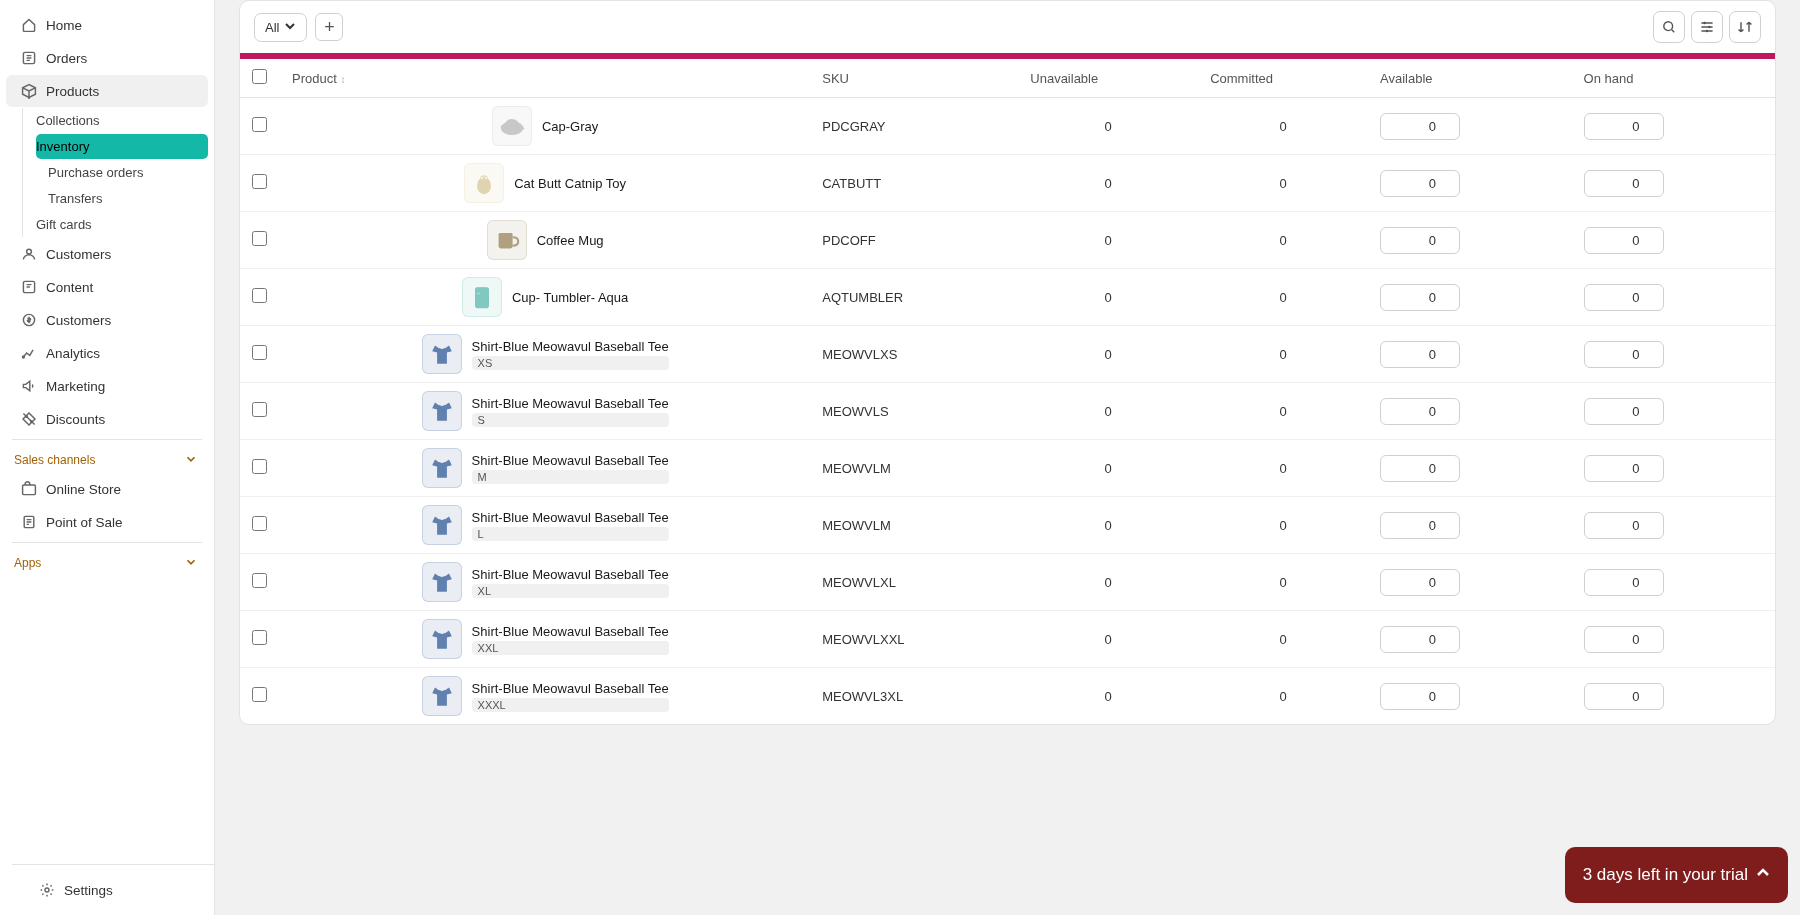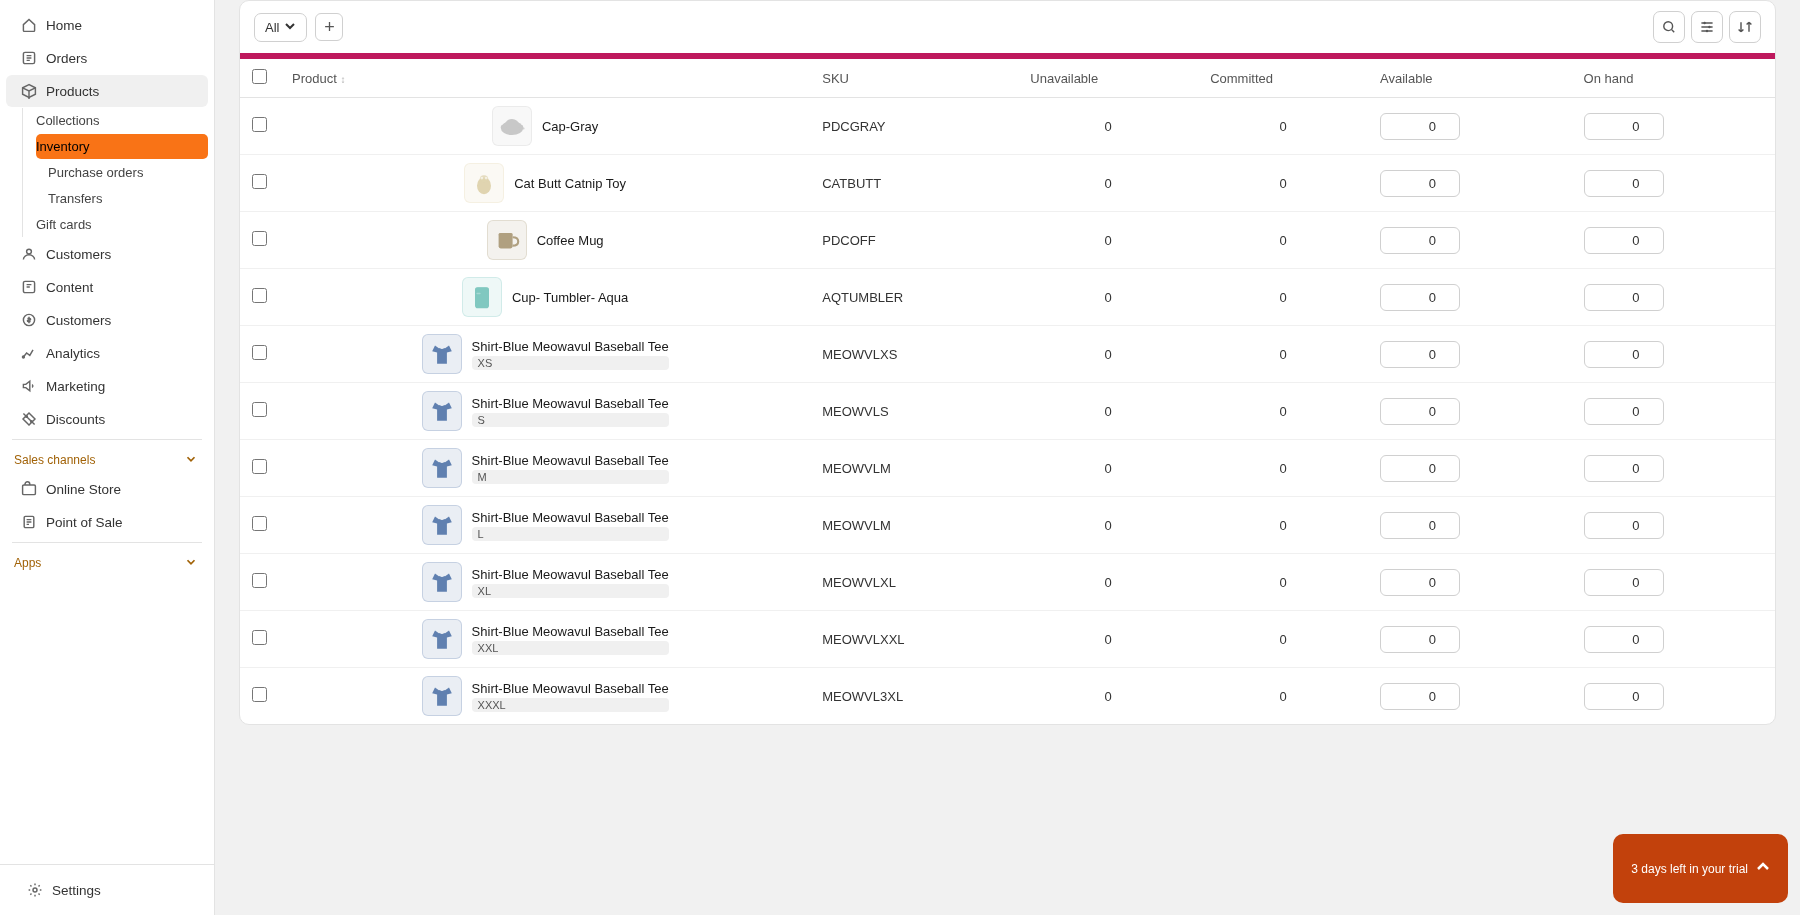--- a/index.html
+++ b/index.html
@@ -35,34 +35,34 @@
     .sidebar-sub-item {
       display: flex;
       align-items: center;
       padding: 5px 14px 5px 0;
       cursor: pointer;
       color: #444;
       font-size: 13px;
       border-radius: 5px;
       margin: 1px 6px 1px 0;
     }
-    .sidebar-sub-item.active { color: #000; font-weight: 500; background: #f97316; }
+    .sidebar-sub-item.active { color: #000; font-weight: 500; background: #14b8a6; }
     .sidebar-section-label {
       font-size: 12px;
       color: #a16207;
       padding: 8px 14px 4px;
       font-weight: 500;
       margin-top: 4px;
       display: flex;
       align-items: center;
       justify-content: space-between;
     }
     .sidebar-section-label .expand-icon { width: 16px; height: 16px; cursor: pointer; }
     .sidebar-divider { height: 1px; background: #e3e3e3; margin: 4px 12px; }
-    .sidebar-footer { padding: 8px 6px; border-top: 1px solid #e3e3e3; }
+    .sidebar-footer { padding: 8px 6px; border-top: 1px solid #e3e3e3; margin-left: 12px; }
 
     
     .main { flex: 1; display: flex; flex-direction: column; overflow: hidden; background: #f1f1f1; }
 
     
     .header {
       background: #f1f1f1;
       padding: 14px 24px;
       display: flex;
       align-items: center;
@@ -166,25 +166,25 @@
       font-size: 13px; text-align: right;
       background: #fff; color: #333;
     }
     .checkbox { width: 15px; height: 15px; cursor: pointer; }
 
     
     .trial-banner {
       position: fixed;
       bottom: 12px;
       right: 12px;
-      background: #c2410c;
+      background: #7f1d1d;
       color: #fff;
-      padding: 26px 18px;
+      padding: 18px 18px;
       border-radius: 10px;
-      font-size: 12px;
+      font-size: 17px;
       font-weight: 500;
       display: flex;
       align-items: center;
       gap: 8px;
       cursor: pointer;
       z-index: 100;
     }
 
     
     .sidebar-sub-group { position: relative; }

